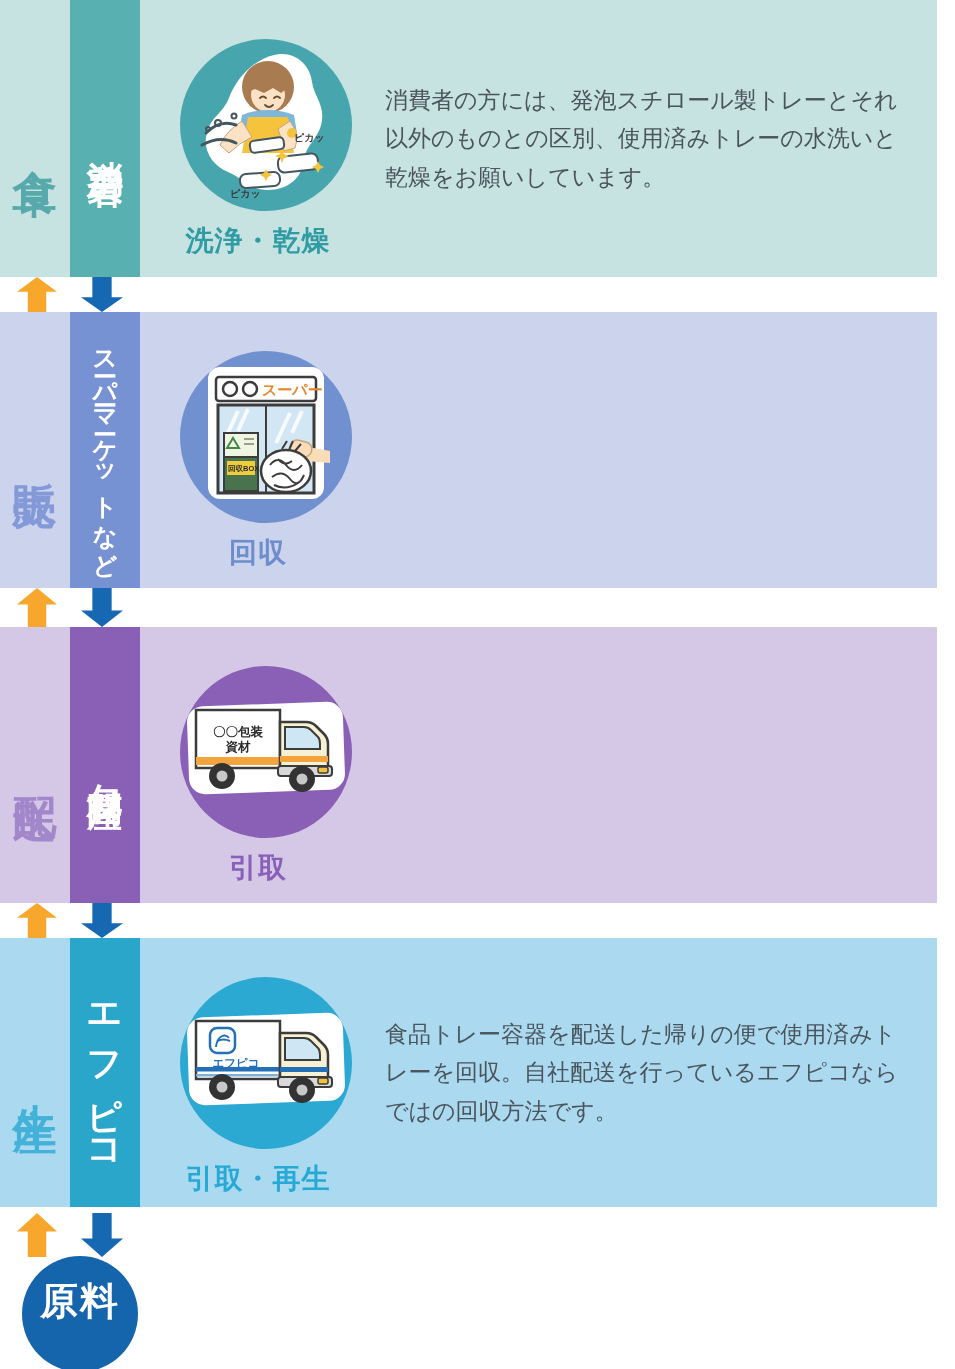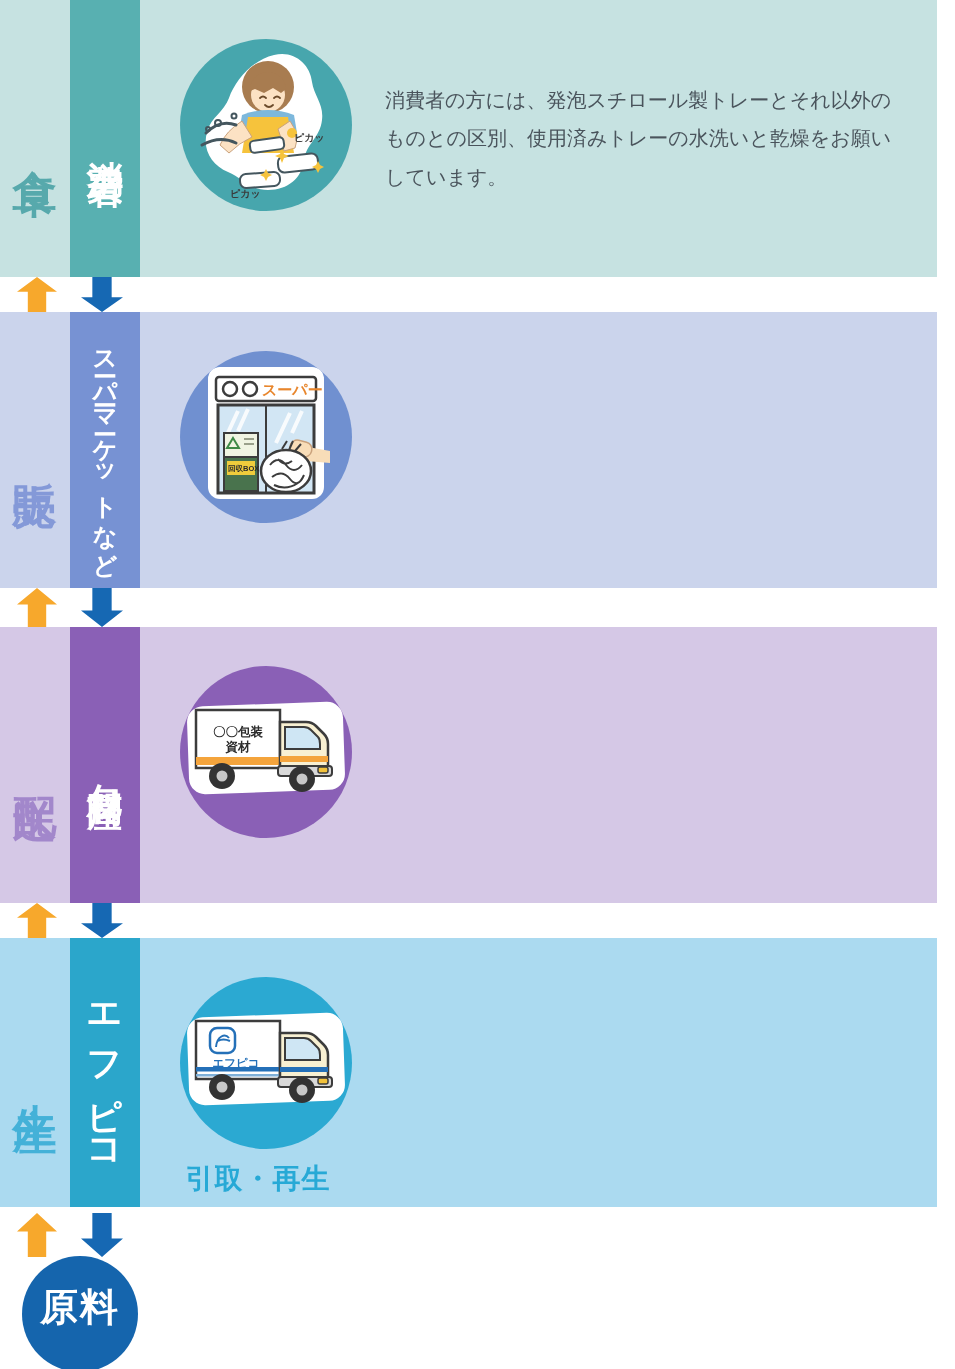--- a/index.html
+++ b/index.html
@@ -11,34 +11,34 @@
   .side-label{position:absolute;left:0;top:0;bottom:0;width:70px;display:flex;align-items:center;justify-content:center;}
   .side-label span{writing-mode:vertical-rl;text-orientation:upright;line-height:1;font-weight:bold;font-size:44px;letter-spacing:4px;color:var(--label);}
   .strip{position:absolute;left:70px;top:0;bottom:0;width:70px;background:var(--strip);display:flex;align-items:center;justify-content:center;}
   .strip span{writing-mode:vertical-rl;text-orientation:upright;line-height:1;font-weight:bold;color:#ffffff;font-size:37px;letter-spacing:5px;}
   .strip span.long{font-size:24px;letter-spacing:1px;}
   .icon-wrap{position:absolute;left:178px;top:37px;width:176px;height:176px;}
   .icon-wrap svg{display:block;width:176px;height:176px;}
   .icon-circle{fill:var(--accent);}
   .caption{position:absolute;left:146px;top:222px;width:224px;text-align:center;font-weight:bold;font-size:28px;letter-spacing:1px;color:var(--caption);}
   .desc{position:absolute;left:385px;top:0;bottom:0;width:522px;display:flex;align-items:center;}
-  .desc p{margin:0;font-size:20px;line-height:38.5px;color:var(--body-text,#4a545c);font-weight:500;}
+  .desc p{margin:0;font-size:23px;line-height:38.5px;color:var(--body-text,#4a545c);font-weight:500;}
 
   
   .arrow-pair{position:absolute;left:0;width:150px;}
   .arrow{position:absolute;top:0;height:100%;}
   .arrow.up{left:17px;width:40px;background:var(--arrow-up,#f7a82c);
     clip-path:polygon(50% 0,100% 42%,73% 42%,73% 100%,27% 100%,27% 42%,0 42%);}
   .arrow.down{left:81px;width:42px;background:var(--arrow-down,#1668b3);
     clip-path:polygon(50% 100%,0 58%,27% 58%,27% 0,73% 0,73% 58%,100% 58%);}
 
   
   .material{position:absolute;left:22px;top:1256px;width:116px;height:116px;border-radius:50%;
     background:var(--material-circle,#1565ad);display:flex;align-items:flex-start;justify-content:center;}
-  .material span{color:#ffffff;font-weight:bold;font-size:38px;letter-spacing:2px;margin-top:26px;}
+  .material span{color:#ffffff;font-weight:bold;font-size:38px;letter-spacing:2px;margin-top:20px;}
 
   svg text{font-family:"Liberation Sans","DejaVu Sans",sans-serif;}
 </style>
 </head>
 <body>
 
 <div class="canvas">
 
   <section class="band" style="top: 0px; height: 277px; --bg: #c6e2e1; --strip: #58b0b1; --label: #57a9ac; --accent: #47a6ad; --caption: #2f9ba3;">
     <div class="side-label">
@@ -75,20 +75,21 @@
           <rect x="100" y="118" width="40" height="16" rx="6" fill="#ffffff" stroke="#44565e" stroke-width="2" transform="rotate(-6 120 126)"></rect>
           <rect x="62" y="136" width="40" height="14" rx="6" fill="#ffffff" stroke="#44565e" stroke-width="2" transform="rotate(-4 82 143)"></rect>
           <polygon points="104,112 106,117 111,119 106,121 104,126 102,121 97,119 102,117" fill="#f6c33c"></polygon>
           <polygon points="140,124 142,128 146,130 142,132 140,136 138,132 134,130 138,128" fill="#f6c33c"></polygon>
           <polygon points="88,132 90,136 94,138 90,140 88,144 86,140 82,138 86,136" fill="#f6c33c"></polygon>
           <text x="116" y="104" font-size="10" font-weight="bold" fill="#3a3a3a">ピカッ</text>
           <text x="52" y="160" font-size="10" font-weight="bold" fill="#3a3a3a">ピカッ</text>
         </g>
       </svg>
     </div>
+    <div class="caption">洗浄・乾燥</div>
     <div class="desc">
         <p>消費者の方には、発泡スチロール製トレーとそれ以外のものとの区別、使用済みトレーの水洗いと乾燥をお願いしています。</p>
       </div>
   </section>
 
   <div class="arrow-pair" style="top:277px;height:35px;">
     <div class="arrow up"></div>
     <div class="arrow down"></div>
   </div>
 
@@ -124,20 +125,21 @@
         </g>
         <g>
           <path d="M130,98 l22,4 v12 l-24,-2 z" fill="#f8ddb8"></path>
           <rect x="112" y="92" width="22" height="15" rx="7" fill="#f8ddb8" stroke="#caa27c" stroke-width="1.5" transform="rotate(14 123 99)"></rect>
           <ellipse cx="108" cy="122" rx="25" ry="21" fill="#ffffff" stroke="#3c3c3c" stroke-width="2.5"></ellipse>
           <path d="M92,116 q8,-10 16,0 t16,0 M94,128 q10,-8 18,2 t14,-4 M100,110 q6,8 14,2 M96,136 q12,6 24,-2" stroke="#3c3c3c" stroke-width="2" fill="none"></path>
           <path d="M104,100 l5,-8 M111,101 l4,-9 M117,102 l6,-7" stroke="#3c3c3c" stroke-width="2" fill="none"></path>
         </g>
       </svg>
     </div>
+    <div class="caption">回収</div>
   </section>
 
   <div class="arrow-pair" style="top:588px;height:39px;">
     <div class="arrow up"></div>
     <div class="arrow down"></div>
   </div>
 
   <section class="band" style="top: 627px; height: 276px; --bg: #d5c8e6; --strip: #8a60b6; --label: #a287cb; --accent: #8a60b6; --caption: #8a5fb8;">
     <div class="side-label">
         <span>配送</span>
@@ -159,20 +161,21 @@
           <rect x="102" y="92" width="48" height="6" fill="#f4a43c"></rect>
           <rect x="100" y="102" width="54" height="10" rx="3" fill="#d9d9d9" stroke="#3c3c3c" stroke-width="2"></rect>
           <rect x="140" y="103" width="10" height="6" rx="2" fill="#f2c23c" stroke="#3c3c3c" stroke-width="1.5"></rect>
           <circle cx="44" cy="112" r="13" fill="#333333"></circle>
           <circle cx="44" cy="112" r="5.5" fill="#c8c8c8"></circle>
           <circle cx="124" cy="115" r="13" fill="#333333"></circle>
           <circle cx="124" cy="115" r="5.5" fill="#c8c8c8"></circle>
         </g>
       </svg>
     </div>
+    <div class="caption">引取</div>
   </section>
 
   <div class="arrow-pair" style="top:903px;height:35px;">
     <div class="arrow up"></div>
     <div class="arrow down"></div>
   </div>
 
   <section class="band" style="top: 938px; height: 269px; --bg: #abdaf0; --strip: #2ba6cb; --label: #44b1d8; --accent: #2ba9d2; --caption: #27a9d6;">
     <div class="side-label">
         <span>生産</span>
@@ -199,20 +202,23 @@
           <rect x="100" y="102" width="54" height="10" rx="3" fill="#d9d9d9" stroke="#3c3c3c" stroke-width="2"></rect>
           <rect x="140" y="103" width="10" height="6" rx="2" fill="#f2c23c" stroke="#3c3c3c" stroke-width="1.5"></rect>
           <circle cx="44" cy="112" r="13" fill="#333333"></circle>
           <circle cx="44" cy="112" r="5.5" fill="#c8c8c8"></circle>
           <circle cx="124" cy="115" r="13" fill="#333333"></circle>
           <circle cx="124" cy="115" r="5.5" fill="#c8c8c8"></circle>
         </g>
       </svg>
     </div>
     <div class="caption">引取・再生</div>
+    <div class="desc">
+        <p>食品トレー容器を配送した帰りの便で使用済みトレーを回収。自社配送を行っているエフピコならではの回収方法です。</p>
+      </div>
   </section>
 
   <div class="arrow-pair" style="top:1213px;height:44px;">
     <div class="arrow up"></div>
     <div class="arrow down"></div>
   </div>
 
   <div class="material">
     <span>原料</span>
   </div>

